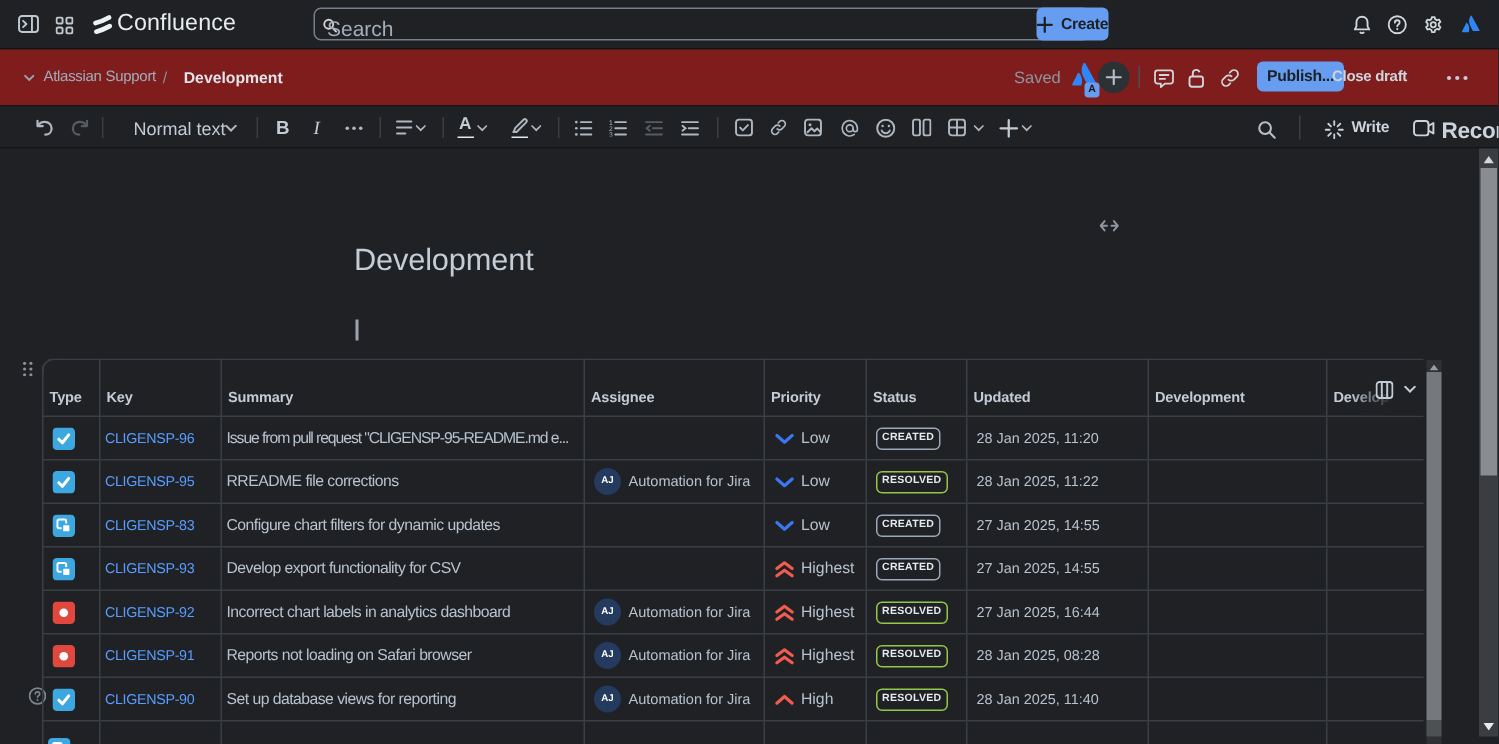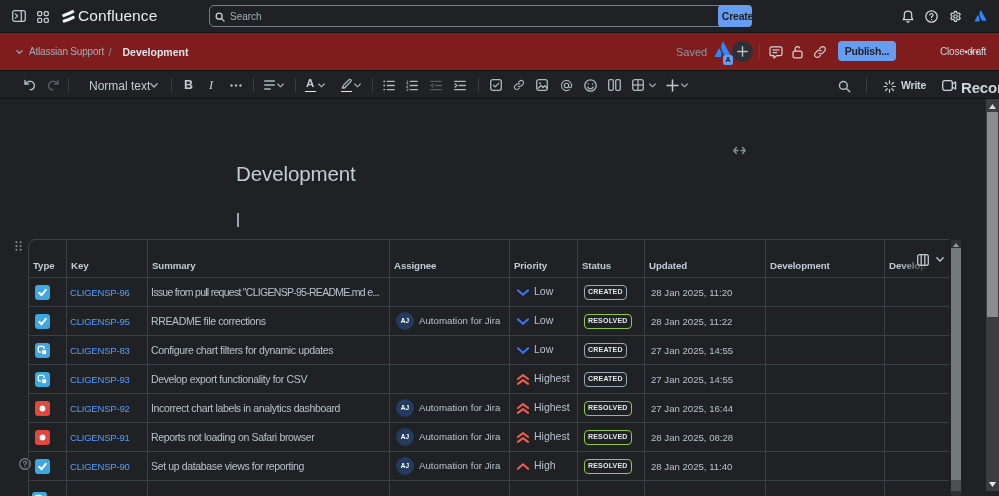--- a/index.html
+++ b/index.html
@@ -7,21 +7,21 @@
 body{background:#1f2124;font-family:"Liberation Sans",sans-serif;position:relative;color:#bfc7d0}
 .abs{position:absolute}
 svg{display:block}
 td svg{display:inline-block}
 
 #topbar{position:absolute;left:0;top:0;width:999px;height:33px;background:#1f2124;border-bottom:1px solid #131416}
 #crumbbar{position:absolute;left:0;top:33px;width:999px;height:38px;background:#7f1d1d;border-bottom:1px solid #131416}
 #toolbar{position:absolute;left:0;top:71px;width:999px;height:28px;background:#1f2124;border-bottom:1px solid #131416}
 #content{position:absolute;left:0;top:99px;width:999px;height:397px;background:#1f2124}
 #search{position:absolute;left:209px;top:5px;width:518px;height:22px;border:1px solid #747f8b;border-radius:5px}
-#search span{position:absolute;left:20px;top:4.5px;font-size:10px;color:#a2adb8}
+#search span{position:absolute;left:8px;top:4.5px;font-size:14px;color:#a2adb8}
 .bluebtn{background:#669DF1;color:#1d2025;border-radius:4px;font-weight:bold;font-size:10.5px;letter-spacing:-0.2px;display:flex;align-items:center;justify-content:center}
 .tdiv{position:absolute;width:1px;background:#3a3e43}
 
 #tablewrap{position:absolute;left:28px;top:239px;width:921px;height:325px;overflow:hidden;border-radius:7px 0 0 0}
 table{border-collapse:collapse;table-layout:fixed;width:976px}
 td,th{border:1px solid #3a3f46;overflow:hidden;white-space:nowrap}
 th{font-size:9.7px;letter-spacing:-0.1px;color:#c2cbd6;text-align:left;vertical-align:bottom;padding:0 0 6px 4px;height:38px}
 td{height:29px;vertical-align:middle;padding:0 0 0 3px;font-size:10.5px;color:#b8c2cd}
 td.p6{padding-left:6px}
 td.sum{letter-spacing:-0.35px}
@@ -54,21 +54,21 @@
     <path d="M2.2 11.1 Q6.6 9.9 11.2 7.4"></path>
   </svg>
   <span class="abs" style="left:78px;top:7px;font-size:15.5px;color:#e8ecef;font-weight:500;letter-spacing:.1px">Confluence</span>
   <div id="search">
     <svg class="abs" style="left:5px;top:5.5px" width="10" height="10" viewBox="0 0 13 13" fill="none" stroke="#cfd6dc" stroke-width="1.6">
       <circle cx="5.4" cy="5.4" r="3.9"></circle>
         <line x1="8.4" y1="8.4" x2="11.8" y2="11.8" stroke-linecap="round"></line>
     </svg>
     <span>Search</span>
   </div>
-  <div class="bluebtn abs" style="left:718px;top:5px;width:34px;height:22px">
+  <div class="bluebtn abs" style="left:691px;top:5px;width:48px;height:22px">
     <svg width="11" height="11" viewBox="0 0 11 11" stroke="#1d2025" stroke-width="1.5" stroke-linecap="round" style="margin-right:5px">
         <line x1="5.5" y1="0.8" x2="5.5" y2="10.2"></line>
         <line x1="0.8" y1="5.5" x2="10.2" y2="5.5"></line>
       </svg>
     Create
   </div>
 
   <svg class="abs" style="left:902px;top:10px" width="12" height="13" viewBox="0 0 12 13" fill="none" stroke="#cfd6dc" stroke-width="1.25">
     <path d="M6 1.2 C3.7 1.2 2.3 2.9 2.3 5 L2.3 7.6 L1.2 9.6 L10.8 9.6 L9.7 7.6 L9.7 5 C9.7 2.9 8.3 1.2 6 1.2 Z" stroke-linejoin="round"></path>
     <path d="M4.7 11.2 A1.4 1.4 0 0 0 7.3 11.2"></path>
@@ -120,21 +120,21 @@
   <svg class="abs" style="left:791px;top:12px" width="13" height="14" viewBox="0 0 13 14" fill="none" stroke="#cfd6dc" stroke-width="1.25">
     <rect x="2" y="6" width="9" height="6.8" rx="1.6"></rect>
     <path d="M4.2 6 L4.2 3.8 A2.3 2.3 0 0 1 8.7 3.2"></path>
   </svg>
 
   <svg class="abs" style="left:813px;top:12px" width="14" height="14" viewBox="0 0 24 24" fill="none" stroke="#cfd6dc" stroke-width="2" stroke-linecap="round">
     <path d="M10.2 13.8 a4.5 4.5 0 0 0 6.4 0 l3.2-3.2 a4.5 4.5 0 0 0-6.4-6.4 l-1.8 1.8"></path>
     <path d="M13.8 10.2 a4.5 4.5 0 0 0-6.4 0 l-3.2 3.2 a4.5 4.5 0 0 0 6.4 6.4 l1.8-1.8"></path>
   </svg>
   <div class="bluebtn abs" style="left:838px;top:8px;width:58px;height:20px">Publish...</div>
-  <span class="abs" style="left:940px;top:13px;font-size:10px;letter-spacing:-0.2px;font-weight:400;color:#cdd5dd">Close draft</span>
+  <span class="abs" style="left:888px;top:13px;font-size:10px;letter-spacing:-0.2px;font-weight:700;color:#cdd5dd">Close draft</span>
   <svg class="abs" style="left:964px;top:17px" width="15" height="4" viewBox="0 0 15 4" fill="#c6cdd4">
       <circle cx="2" cy="2" r="1.4"></circle>
       <circle cx="7.5" cy="2" r="1.4"></circle>
       <circle cx="13" cy="2" r="1.4"></circle>
     </svg>
 </div>
 <div id="toolbar">
 
   <svg class="abs" style="left:23px;top:8px" width="13" height="12" viewBox="0 0 13 12" fill="none" stroke="#aeb7c0" stroke-width="1.5" stroke-linecap="round">
     <path d="M2 1.5 L2 5 L5.5 5" stroke-linejoin="round"></path>

